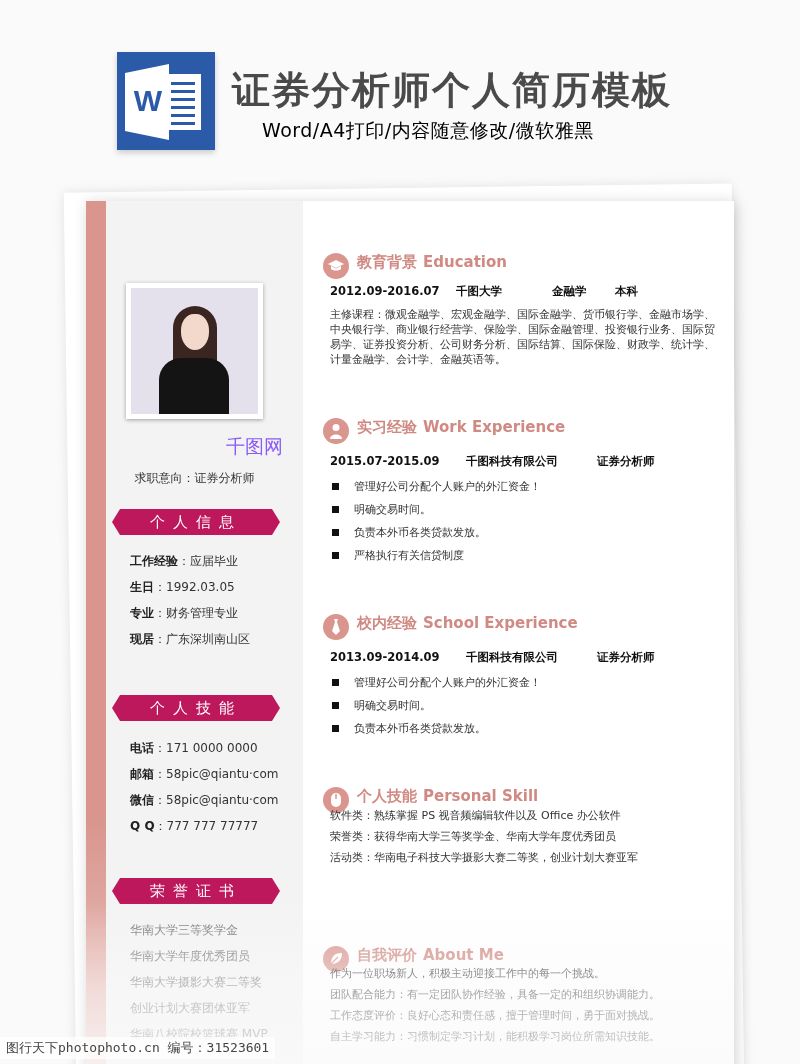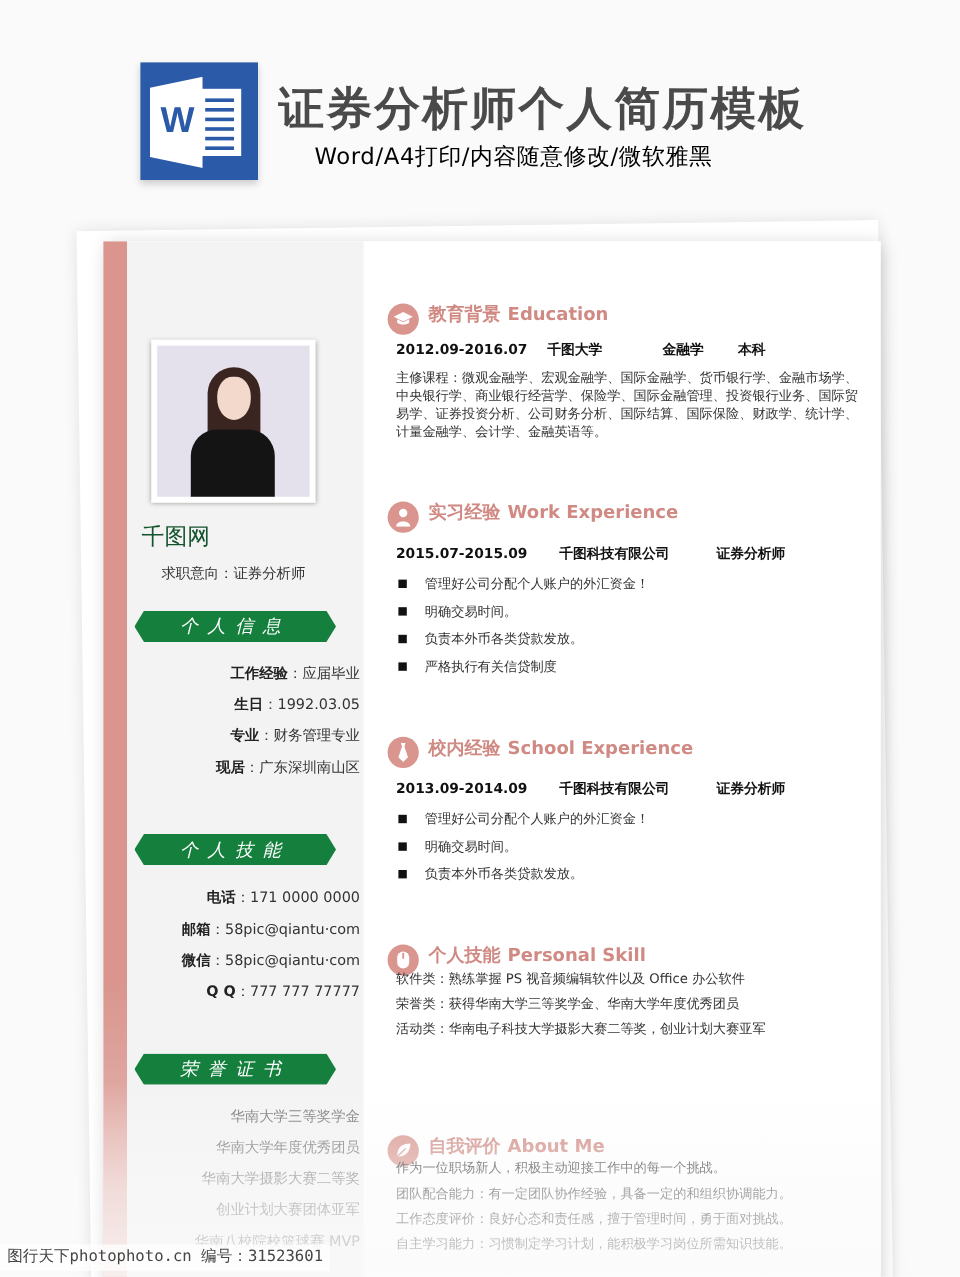--- a/index.html
+++ b/index.html
@@ -81,35 +81,34 @@
   }
   .photo .face {
     position: absolute; left: 50px; top: 26px; width: 28px; height: 36px;
     background: #f3d8cc; border-radius: 45% 45% 50% 50%;
   }
   .photo .body {
     position: absolute; left: 28px; top: 70px; width: 70px; height: 60px;
     background: #141414; border-radius: 22px 22px 0 0;
   }
   .person-name {
-    position: absolute; left: 0; top: 233px; width: 177px; text-align: left;
-    font-size: 19px; color: #14532d; padding-left: 12px;
+    position: absolute; left: 0; top: 233px; width: 177px; text-align: right;
+    font-size: 19px; color: #8b5cf6; padding-left: 12px;
   }
   .person-intent {
     position: absolute; left: 0; top: 269px; width: 177px; text-align: center;
     font-size: 12px; color: #333;
   }
   .side-heading {
     position: absolute; left: 6px; width: 168px; height: 26px;
-    background: #15803d; color: #fff; text-align: center;
+    background: #be185d; color: #fff; text-align: center;
     font-size: 15px; line-height: 26px; letter-spacing: 8px;
     clip-path: polygon(8px 0, calc(100% - 8px) 0, 100% 50%, calc(100% - 8px) 100%, 8px 100%, 0 50%);
-    font-style: italic;
-  }
-  .side-list { position: absolute; left: 24px; width: 170px; text-align: right; }
+  }
+  .side-list { position: absolute; left: 24px; width: 170px; }
   .side-list .row {
     font-size: 12px; color: #333; height: 26px; line-height: 26px; white-space: nowrap;
   }
   .side-list .row b { font-weight: bold; color: #222; }
   .honors .row { color: #777; }
 
   
   .main { position: absolute; left: 217px; top: 0; width: 431px; height: 100%; }
   .sec-head { position: absolute; left: 20px; height: 30px; display: flex; align-items: flex-start; margin-top: 14px; }
   .sec-icon {

